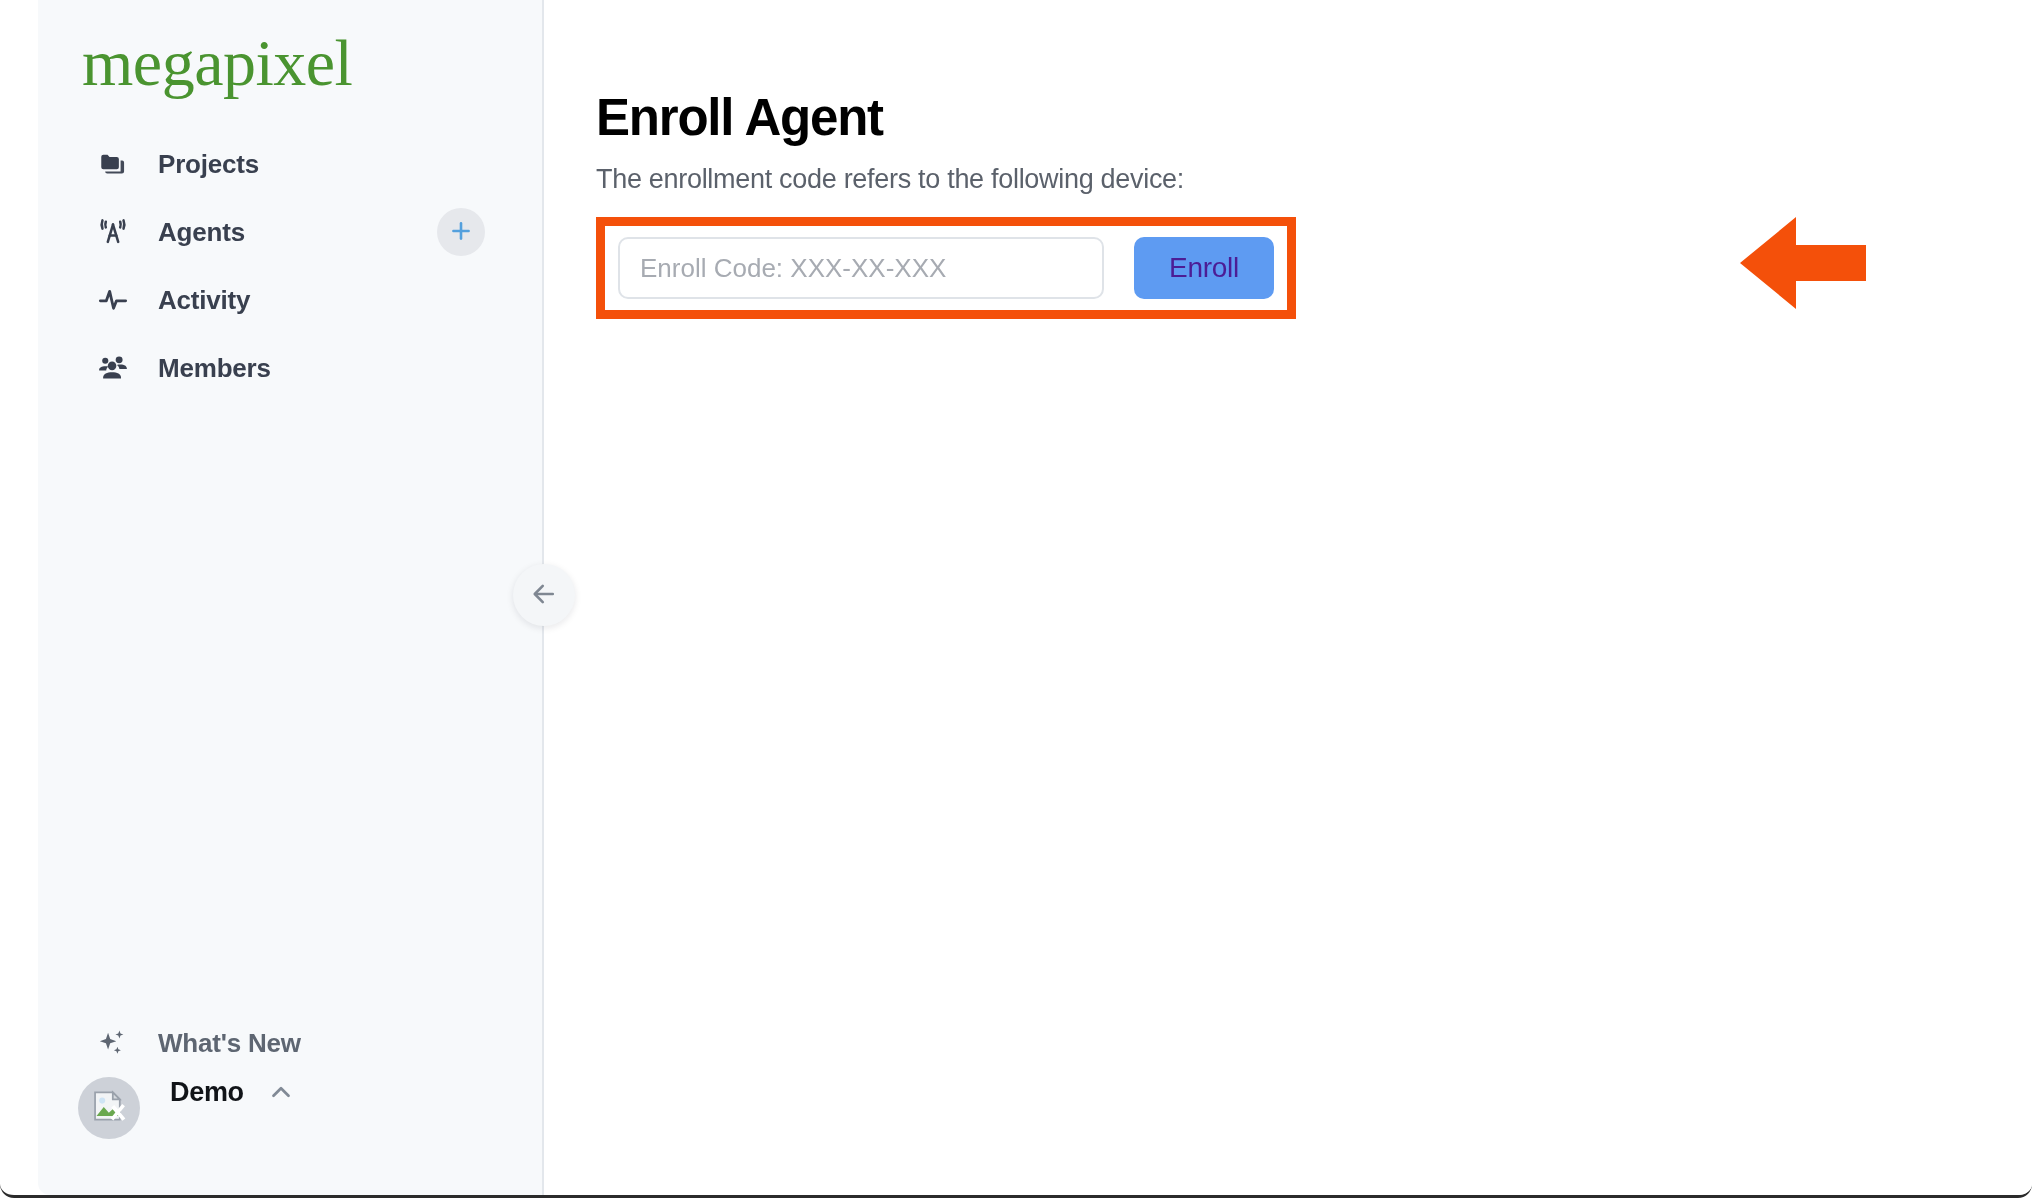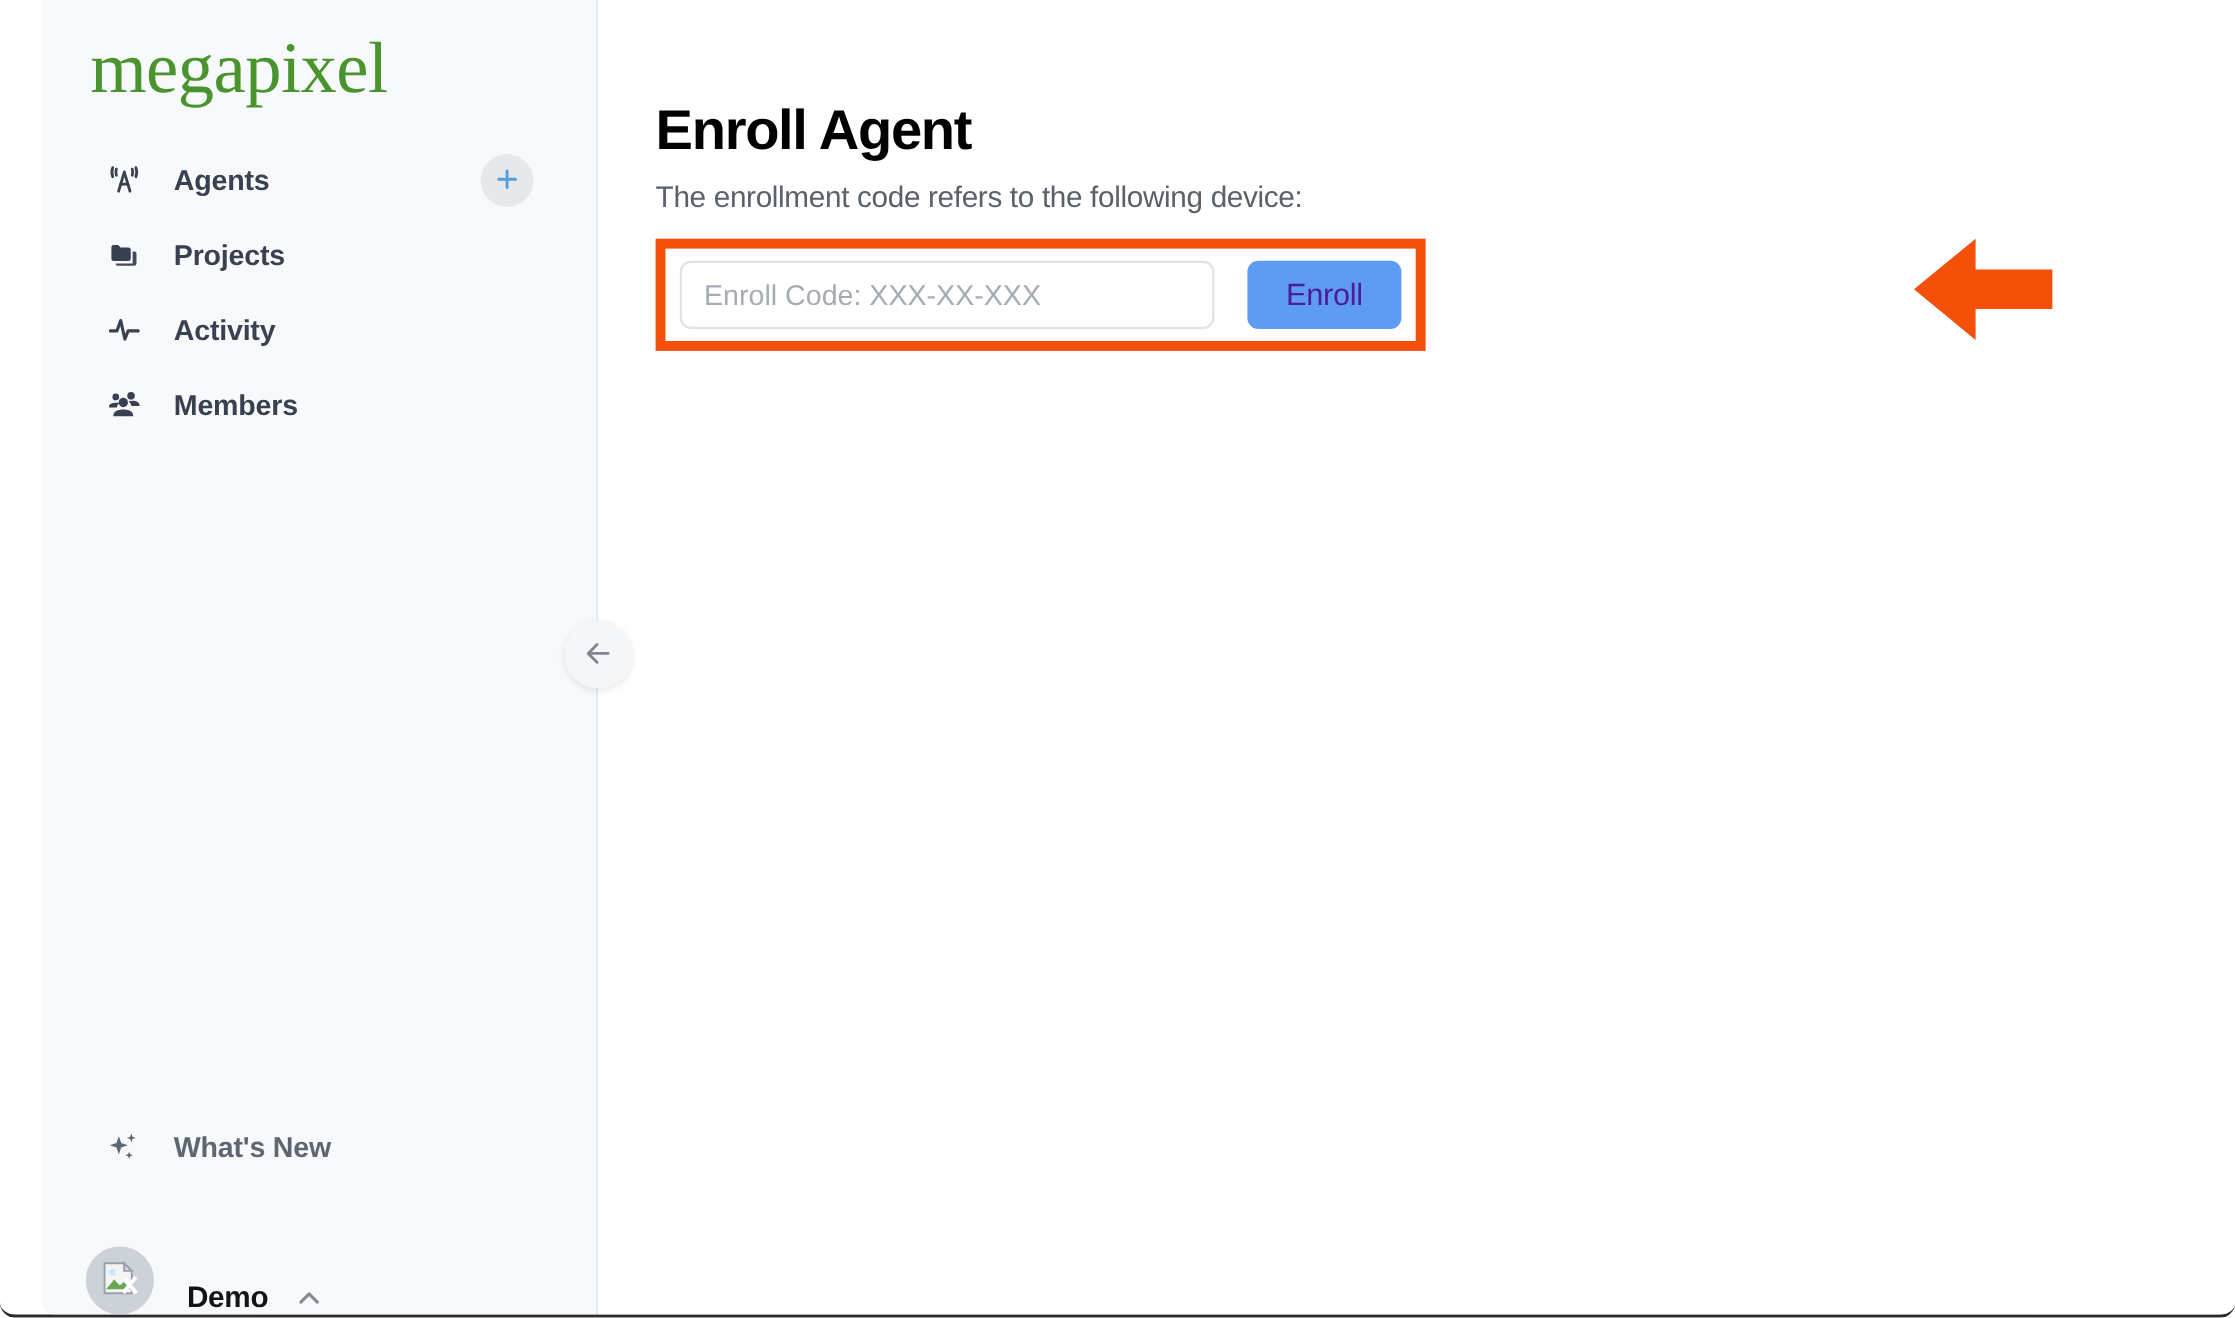--- a/index.html
+++ b/index.html
@@ -129,21 +129,21 @@
   }
   nav.secondary .nav-item .nav-label {
     color: #5e6672;
     font-weight: 700;
   }
 
   
   .user-row {
     height: 118px;
     display: flex;
-    align-items: flex-end;
+    align-items: flex-start;
     padding-left: 40px;
     box-sizing: border-box;
   }
   .avatar {
     width: 62px;
     height: 62px;
     border-radius: 50%;
     background: #cdd1d8;
     display: flex;
     align-items: center;
@@ -263,20 +263,30 @@
 <body>
 
 <div id="window">
 
   <aside id="sidebar">
 
     <div class="logo">megapixel</div>
 
 
     <nav class="primary">
+
+      <div class="nav-item">
+        <span class="nav-icon">
+          <svg width="32" height="32" viewBox="0 0 24 24" fill="#39404f">
+            <path d="M3.2 6.6a1.6 1.6 0 0 1 1.6-1.6h3.1l1.5 1.7h5.4a1.6 1.6 0 0 1 1.6 1.6v6.1a1.6 1.6 0 0 1-1.6 1.6H4.8a1.6 1.6 0 0 1-1.6-1.6V6.6z"></path>
+            <path d="M6.1 17.6h11.6V9.4h1.2a1.4 1.4 0 0 1 1.4 1.4v6.8a1.6 1.6 0 0 1-1.6 1.6H7.7a1.6 1.6 0 0 1-1.6-1.6z" opacity=".95"></path>
+          </svg>
+        </span>
+        <span class="nav-label">Projects</span>
+      </div>
 
       <div class="nav-item">
         <span class="nav-icon">
           <svg width="32" height="32" viewBox="0 0 24 24" fill="none" stroke="#39404f" stroke-width="1.9" stroke-linecap="round">
             <path d="M6.6 4.3a6.2 6.2 0 0 0 0 4.2"></path>
             <path d="M4.1 3.3a8.6 8.6 0 0 0 0 6.2"></path>
             <path d="M17.4 4.3a6.2 6.2 0 0 1 0 4.2"></path>
             <path d="M19.9 3.3a8.6 8.6 0 0 1 0 6.2"></path>
             <path d="M12 6.4 8.1 19.4"></path>
             <path d="M12 6.4l3.9 13"></path>
@@ -285,30 +295,20 @@
         </span>
         <span class="nav-label">Agents</span>
         <button class="add-btn">
           <span>
             <svg width="26" height="26" viewBox="0 0 24 24" fill="none" stroke="#54a0dd" stroke-width="2.4" stroke-linecap="round">
               <line x1="12" y1="5" x2="12" y2="19"></line>
               <line x1="5" y1="12" x2="19" y2="12"></line>
             </svg>
           </span>
         </button>
-      </div>
-
-      <div class="nav-item">
-        <span class="nav-icon">
-          <svg width="32" height="32" viewBox="0 0 24 24" fill="#39404f">
-            <path d="M3.2 6.6a1.6 1.6 0 0 1 1.6-1.6h3.1l1.5 1.7h5.4a1.6 1.6 0 0 1 1.6 1.6v6.1a1.6 1.6 0 0 1-1.6 1.6H4.8a1.6 1.6 0 0 1-1.6-1.6V6.6z"></path>
-            <path d="M6.1 17.6h11.6V9.4h1.2a1.4 1.4 0 0 1 1.4 1.4v6.8a1.6 1.6 0 0 1-1.6 1.6H7.7a1.6 1.6 0 0 1-1.6-1.6z" opacity=".95"></path>
-          </svg>
-        </span>
-        <span class="nav-label">Projects</span>
       </div>
 
       <div class="nav-item">
         <span class="nav-icon">
           <svg width="32" height="32" viewBox="0 0 24 24" fill="none" stroke="#39404f" stroke-width="2.1" stroke-linecap="round" stroke-linejoin="round">
             <polyline points="2.5 12.6 7 12.6 9.5 5.5 12.4 18.2 14.6 12.6 21.5 12.6"></polyline>
           </svg>
         </span>
         <span class="nav-label">Activity</span>
       </div>

